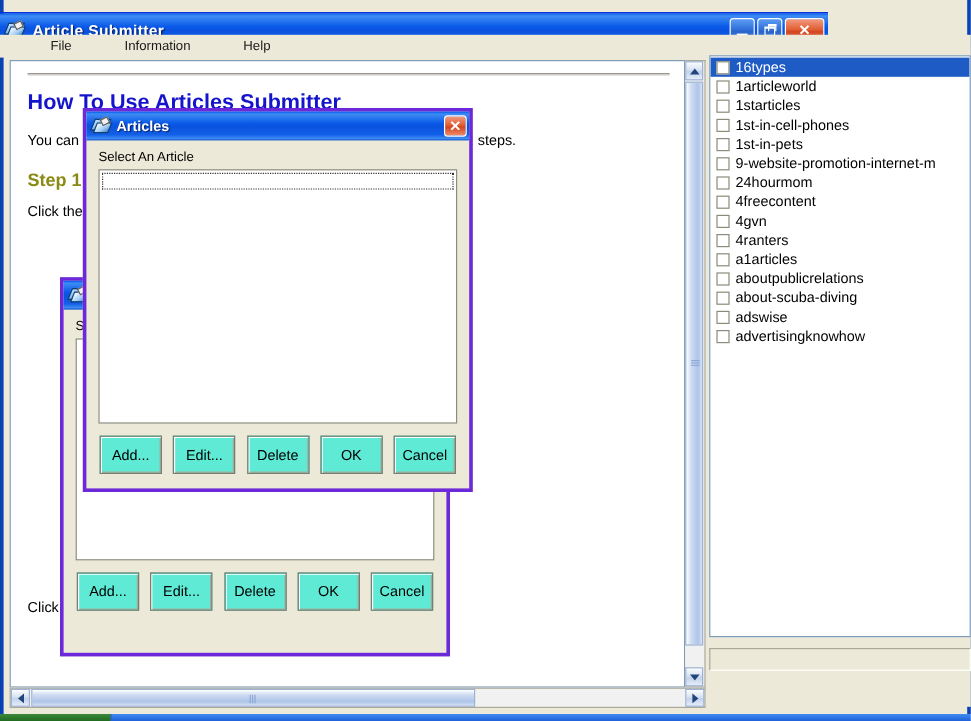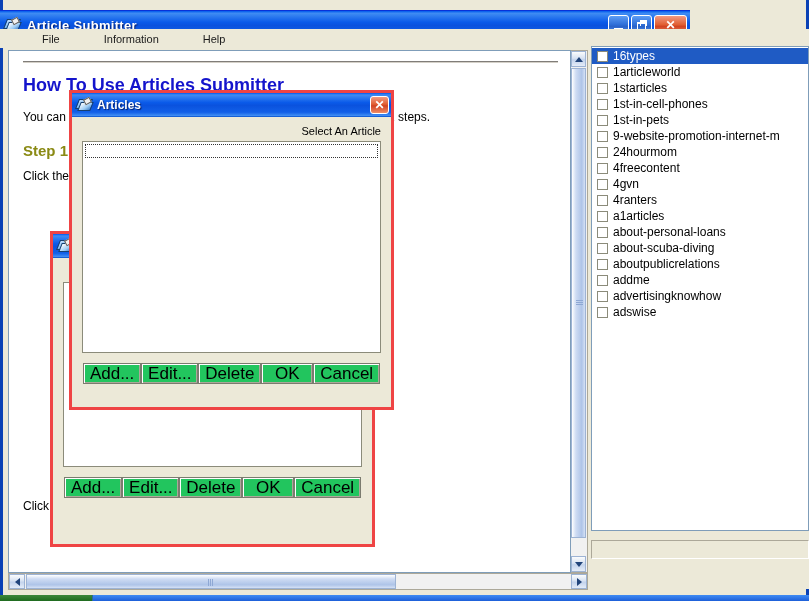--- a/index.html
+++ b/index.html
@@ -361,21 +361,21 @@
     border: 1px solid #aca899;
     border-right-color: #fff;
     border-bottom-color: #fff;
     box-sizing: border-box;
   }
 
   
   .dialog {
     position: absolute;
     background: #ece9d8;
-    border: 3px solid #ef4444;
+    border: 3px solid #6d28d9;
     box-sizing: border-box;
   }
   .dlg-title {
     height: 24px;
     background: linear-gradient(to bottom,
         #0058ee 0%, #3f8cf3 8%, #0a5ae9 40%,
         #0a52de 52%, #1260e8 80%, #3f8cf3 94%, #0049c8 100%);
     display: flex;
     align-items: center;
     padding: 0 2px 0 4px;
@@ -404,21 +404,20 @@
     display: flex;
     align-items: center;
     justify-content: center;
     color: #fff;
     font-size: 12px;
     font-weight: bold;
     line-height: 1;
   }
   .dlg-body {
     padding: 8px 10px 0 10px;
-    text-align: right;
   }
   .dlg-label {
     font-size: 11px;
     color: #000;
     margin-bottom: 4px;
     white-space: nowrap;
   }
   .dlg-listbox {
     background: #ffffff;
     border: 1px solid #8b8b7a;
@@ -433,30 +432,30 @@
     box-sizing: border-box;
   }
   .dlg-buttons {
     display: flex;
     justify-content: space-between;
     padding: 10px 1px 0 1px;
   }
   .dlgbtn {
     height: 21px;
     min-width: 52px;
-    background: #22c55e;
+    background: #5eead4;
     border: 1px solid #7b7b6f;
     box-shadow: inset 1px 1px 0 #ffffff, inset -1px -1px 0 #aca899;
     box-sizing: border-box;
     display: flex;
     align-items: center;
     justify-content: center;
-    font-size: 17px;
+    font-size: 12px;
     color: #000;
-    padding: 4px 6px;
+    padding: 15px 6px;
     white-space: nowrap;
   }
 
   
   #dlg-back {
     left: 47px; top: 231px;
     width: 325px; height: 316px;
     z-index: 5;
   }
   #dlg-back .dlg-listbox { height: 185px; }
@@ -608,41 +607,33 @@
         <div class="site-row">
           <span class="site-cb"></span>
           <span>4ranters</span>
         </div>
         <div class="site-row">
           <span class="site-cb"></span>
           <span>a1articles</span>
         </div>
         <div class="site-row">
           <span class="site-cb"></span>
-          <span>about-personal-loans</span>
+          <span>aboutpublicrelations</span>
         </div>
         <div class="site-row">
           <span class="site-cb"></span>
           <span>about-scuba-diving</span>
         </div>
         <div class="site-row">
           <span class="site-cb"></span>
-          <span>aboutpublicrelations</span>
-        </div>
-        <div class="site-row">
-          <span class="site-cb"></span>
-          <span>addme</span>
+          <span>adswise</span>
         </div>
         <div class="site-row">
           <span class="site-cb"></span>
           <span>advertisingknowhow</span>
-        </div>
-        <div class="site-row">
-          <span class="site-cb"></span>
-          <span>adswise</span>
         </div>
       </div>
     <div id="site-status"></div>
 
   </div>
 
   <div class="dialog" id="dlg-back">
     <div class="dlg-title">
       <div class="tb-icon" style="margin-left:0">
         <span class="bookicon"><i class="b1"></i><i class="b2"></i><i class="b3"></i></span>

